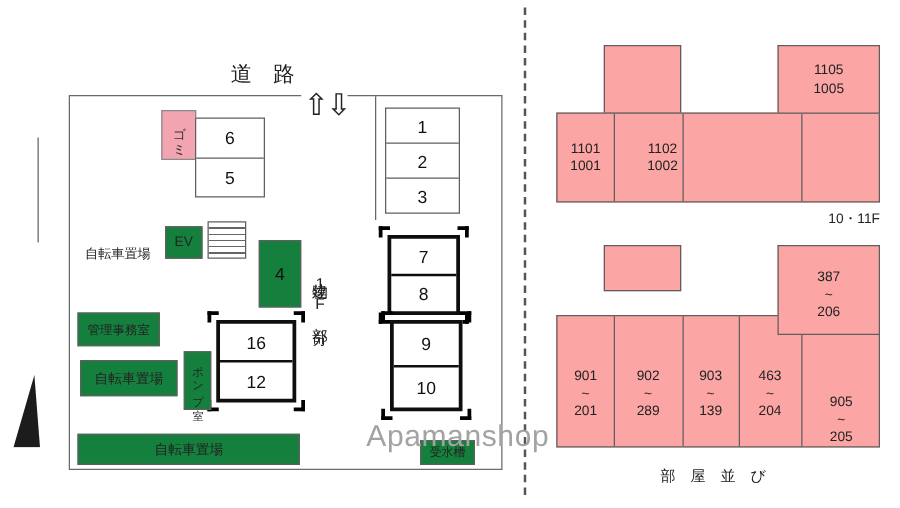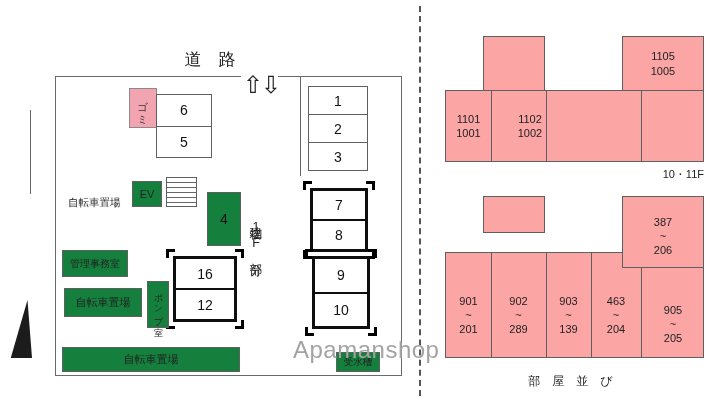--- a/index.html
+++ b/index.html
@@ -157,21 +157,21 @@
 201</div>
     <div class="unit-cell" style="left:45px; top:0; width:55px; height:100%; padding-top:20px;">902
 ~
 289</div>
     <div class="unit-cell" style="left:100px; top:0; width:45px; height:100%; padding-top:20px;">903
 ~
 139</div>
     <div class="unit-cell" style="left:145px; top:0; width:50px; height:100%; padding-top:20px;">463
 ~
 204</div>
-    <div class="unit-cell" style="left:195px; top:4px; width:64px; height:100%; padding-top:30px;text-align:center;">905
+    <div class="unit-cell" style="left:195px; top:16px; width:64px; height:100%; padding-top:30px;text-align:center;">905
 ~
 205</div>
   </div>
 
   <div class="abs peach unit-cell" style="left:622px; top:196px; width:82px; height:72px; z-index:2; padding-top:8px;">387
 ~
 206</div>
 
   <div class="floor-label" style="left:628px; top:343px; width:76px;">2~9F</div>
 

